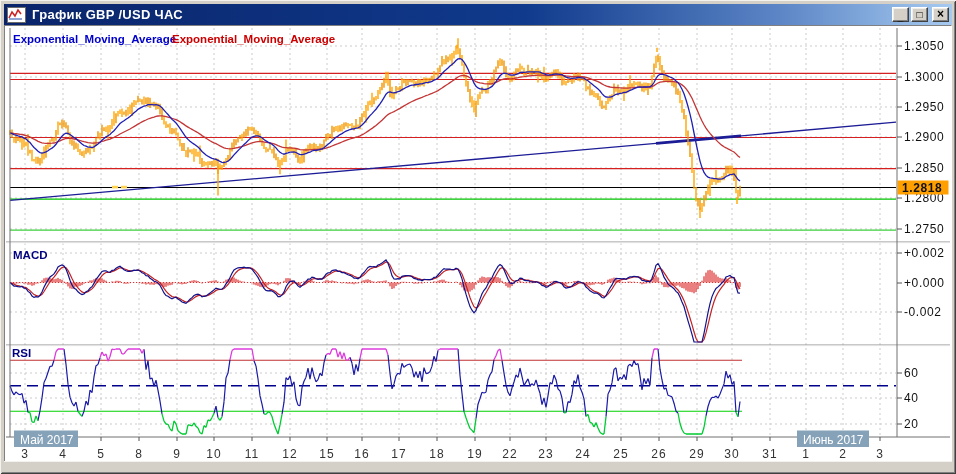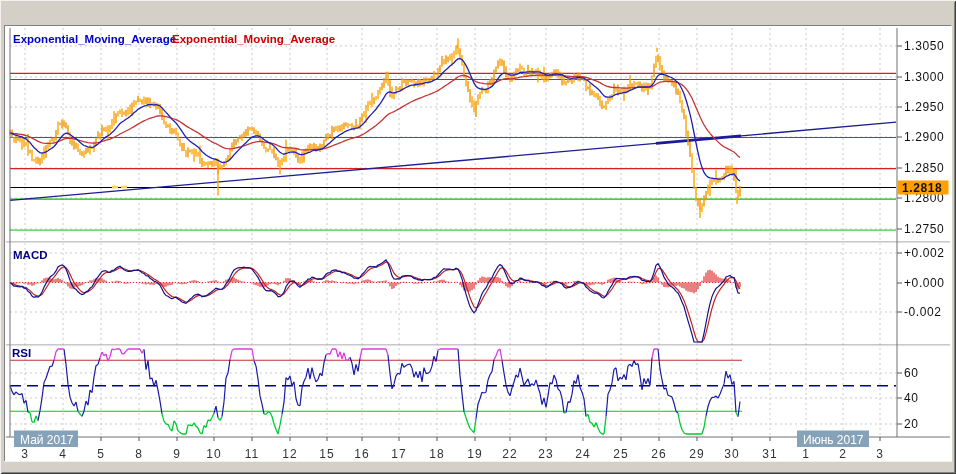--- a/index.html
+++ b/index.html
@@ -30,20 +30,36 @@
   text.day{font-size:12px;fill:#333;text-anchor:middle;letter-spacing:1px;}
   text.mon{font-size:12px;fill:#ffffff;}
   text.lbl{font-size:11.5px;font-weight:bold;}
   .bottom-strip{position:absolute;left:4px;bottom:4px;width:948px;height:8px;background:#d4d0c8;
     border-top:1px solid #f4f2ee;}
 </style>
 </head>
 <body>
 
 <div class="window">
+  <div class="titlebar">
+    <div class="title-icon">
+      <svg width="15" height="12" viewBox="0 0 15 12">
+        <polyline points="1,10 4,4 7,8 10,2 13,6" fill="none" stroke="#cc2222" stroke-width="1.6"></polyline>
+        <line x1="1" y1="11" x2="14" y2="11" stroke="#2244aa" stroke-width="1"></line>
+      </svg>
+    </div>
+    <span class="title-text">График GBP /USD ЧАС</span>
+    <div class="controls">
+      <div class="wbtn min">
+          <span>_</span>
+        </div>
+      <div class="wbtn"><span>□</span></div>
+      <div class="wbtn close"><span>×</span></div>
+    </div>
+  </div>
 
   <div class="client">
     <svg id="chart-svg" width="946" height="435" viewBox="5 26 946 435">
       <g id="g-grid">
           <line x1="25" y1="28" x2="25" y2="437" stroke="#cbcbcb" stroke-dasharray="2 3"></line>
           <line x1="63" y1="28" x2="63" y2="437" stroke="#cbcbcb" stroke-dasharray="2 3"></line>
           <line x1="101" y1="28" x2="101" y2="437" stroke="#cbcbcb" stroke-dasharray="2 3"></line>
           <line x1="139" y1="28" x2="139" y2="437" stroke="#cbcbcb" stroke-dasharray="2 3"></line>
           <line x1="177" y1="28" x2="177" y2="437" stroke="#cbcbcb" stroke-dasharray="2 3"></line>
           <line x1="214" y1="28" x2="214" y2="437" stroke="#cbcbcb" stroke-dasharray="2 3"></line>

